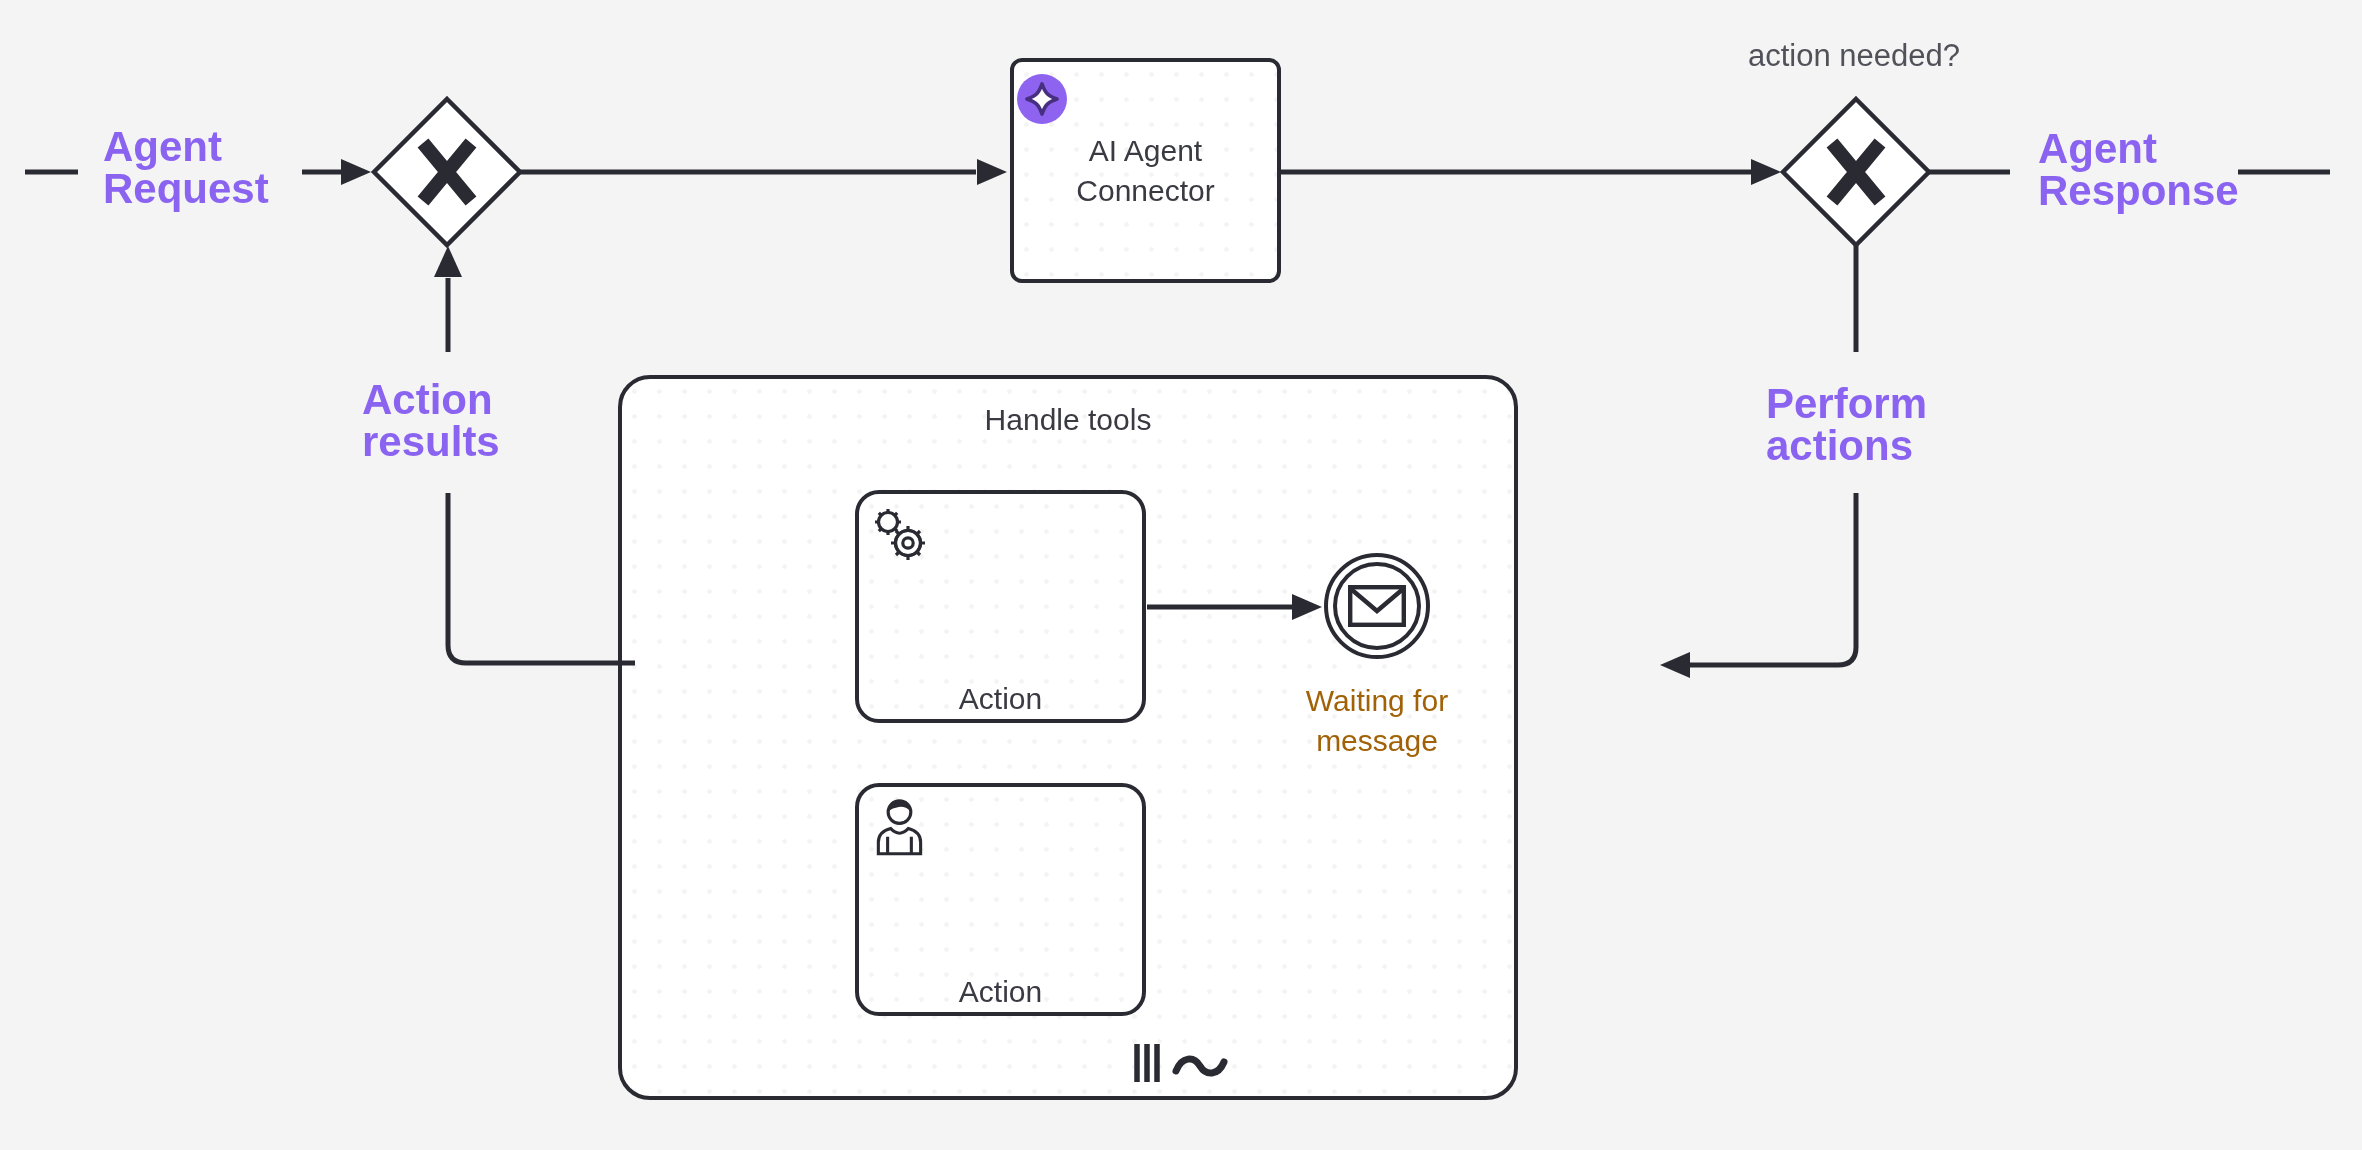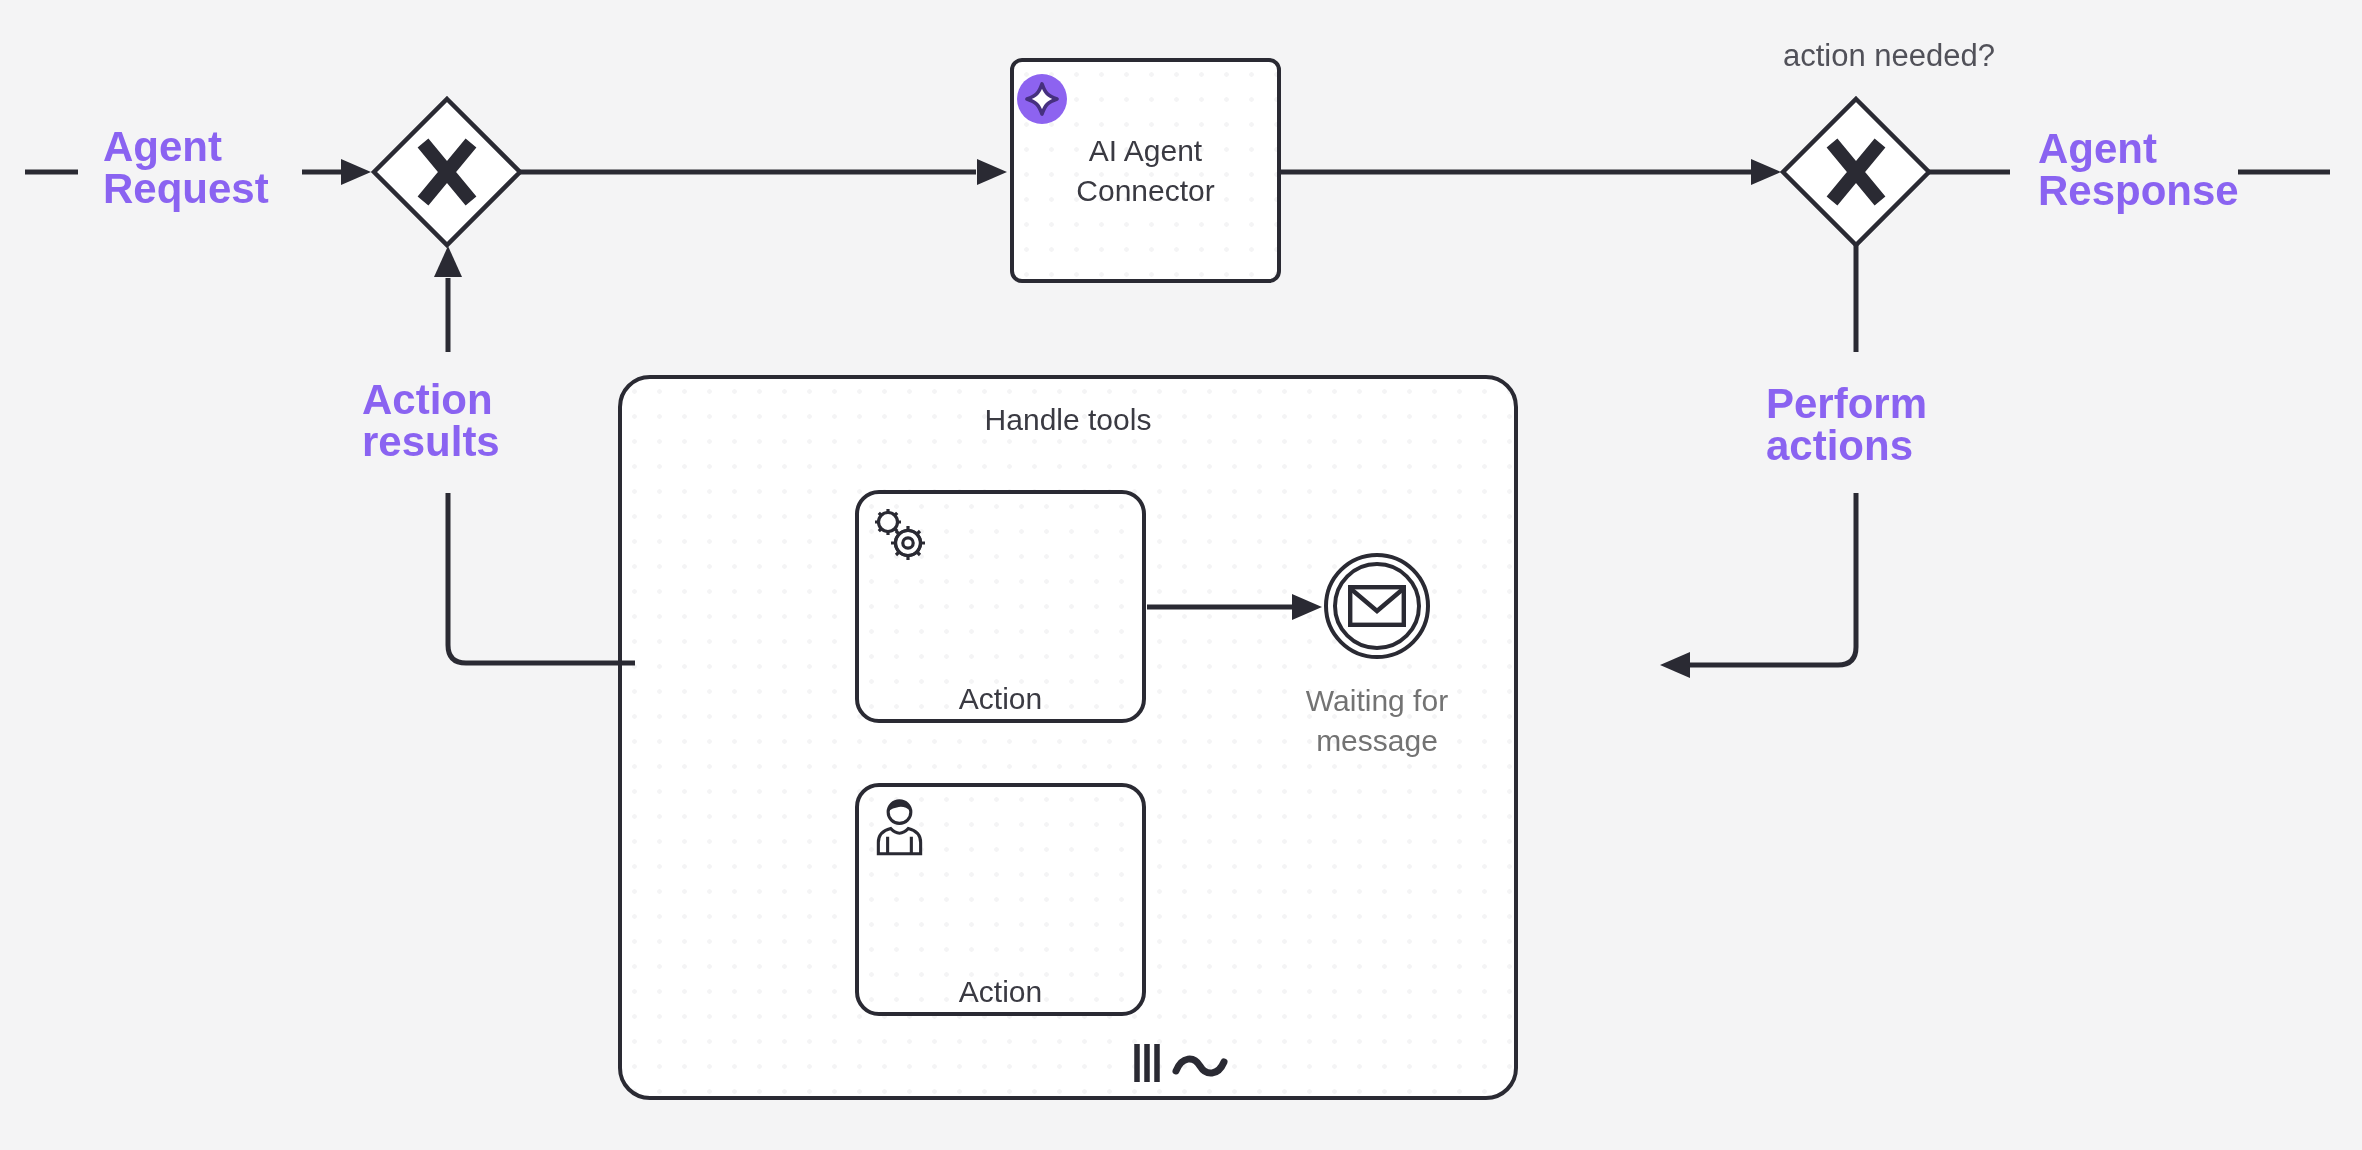--- a/index.html
+++ b/index.html
@@ -57,33 +57,33 @@
     background: #ffffff; box-sizing: border-box;
   }
   .event-inner {
     position: absolute; left: 4.5px; top: 4.5px; width: 88px; height: 88px;
     border: 4px solid #2a2a33; border-radius: 50%;
     box-sizing: border-box;
     display: flex; align-items: center; justify-content: center;
   }
   .event-label {
     position: absolute; left: 1262px; top: 681px; width: 230px;
-    text-align: center; color: #737373; font-size: 30px; line-height: 40px;
+    text-align: center; color: #a16207; font-size: 30px; line-height: 40px;
   }
   .edge-label {
     position: absolute;
     color: #8a63f1; font-size: 42px; line-height: 42px; font-weight: 700;
   }
   .edge-label.agent-request  { left: 103px;  top: 126px; width: 172px; }
   .edge-label.action-results { left: 362px;  top: 379px; width: 168px; }
   .edge-label.perform-actions{ left: 1766px; top: 383px; width: 168px; }
   .edge-label.agent-response { left: 2038px; top: 128px; width: 178px; }
   .condition-label {
     position: absolute; left: 1740px; top: 38px; width: 228px;
-    text-align: center; color: #515159; font-size: 31px; font-weight: 400; margin-left: 35px;
+    text-align: center; color: #515159; font-size: 31px; font-weight: 400;
   }
   .wires {
     position: absolute; left: 0; top: 0; z-index: 5; pointer-events: none;
   }
 </style>
 </head>
 <body>
 
 <div class="canvas">
 

